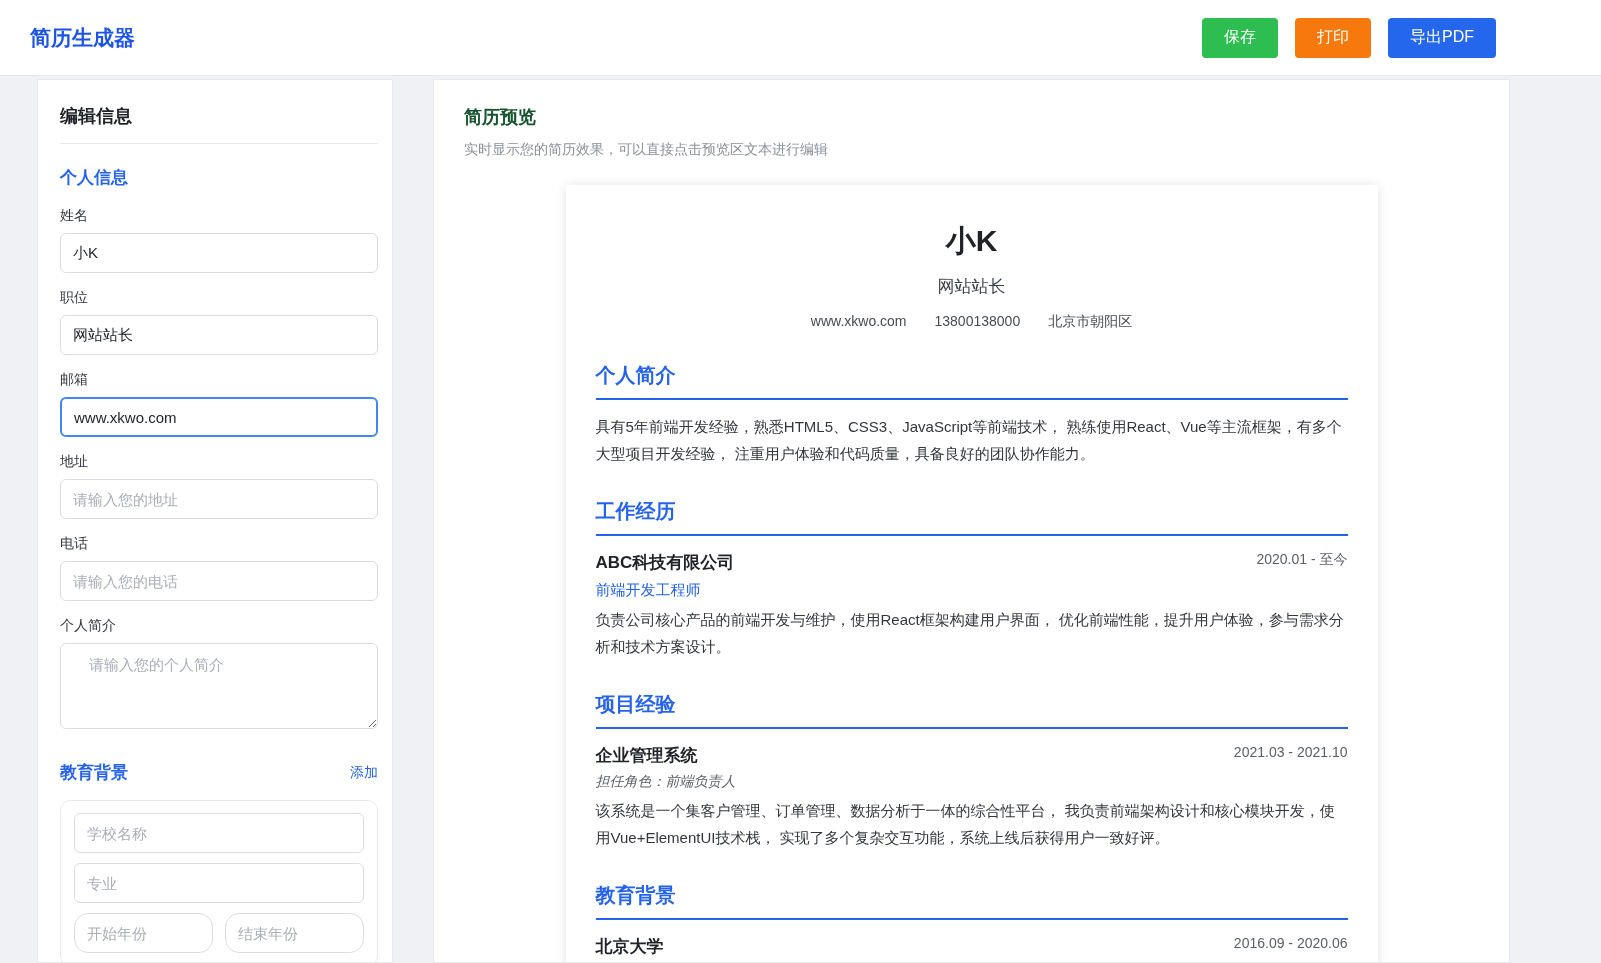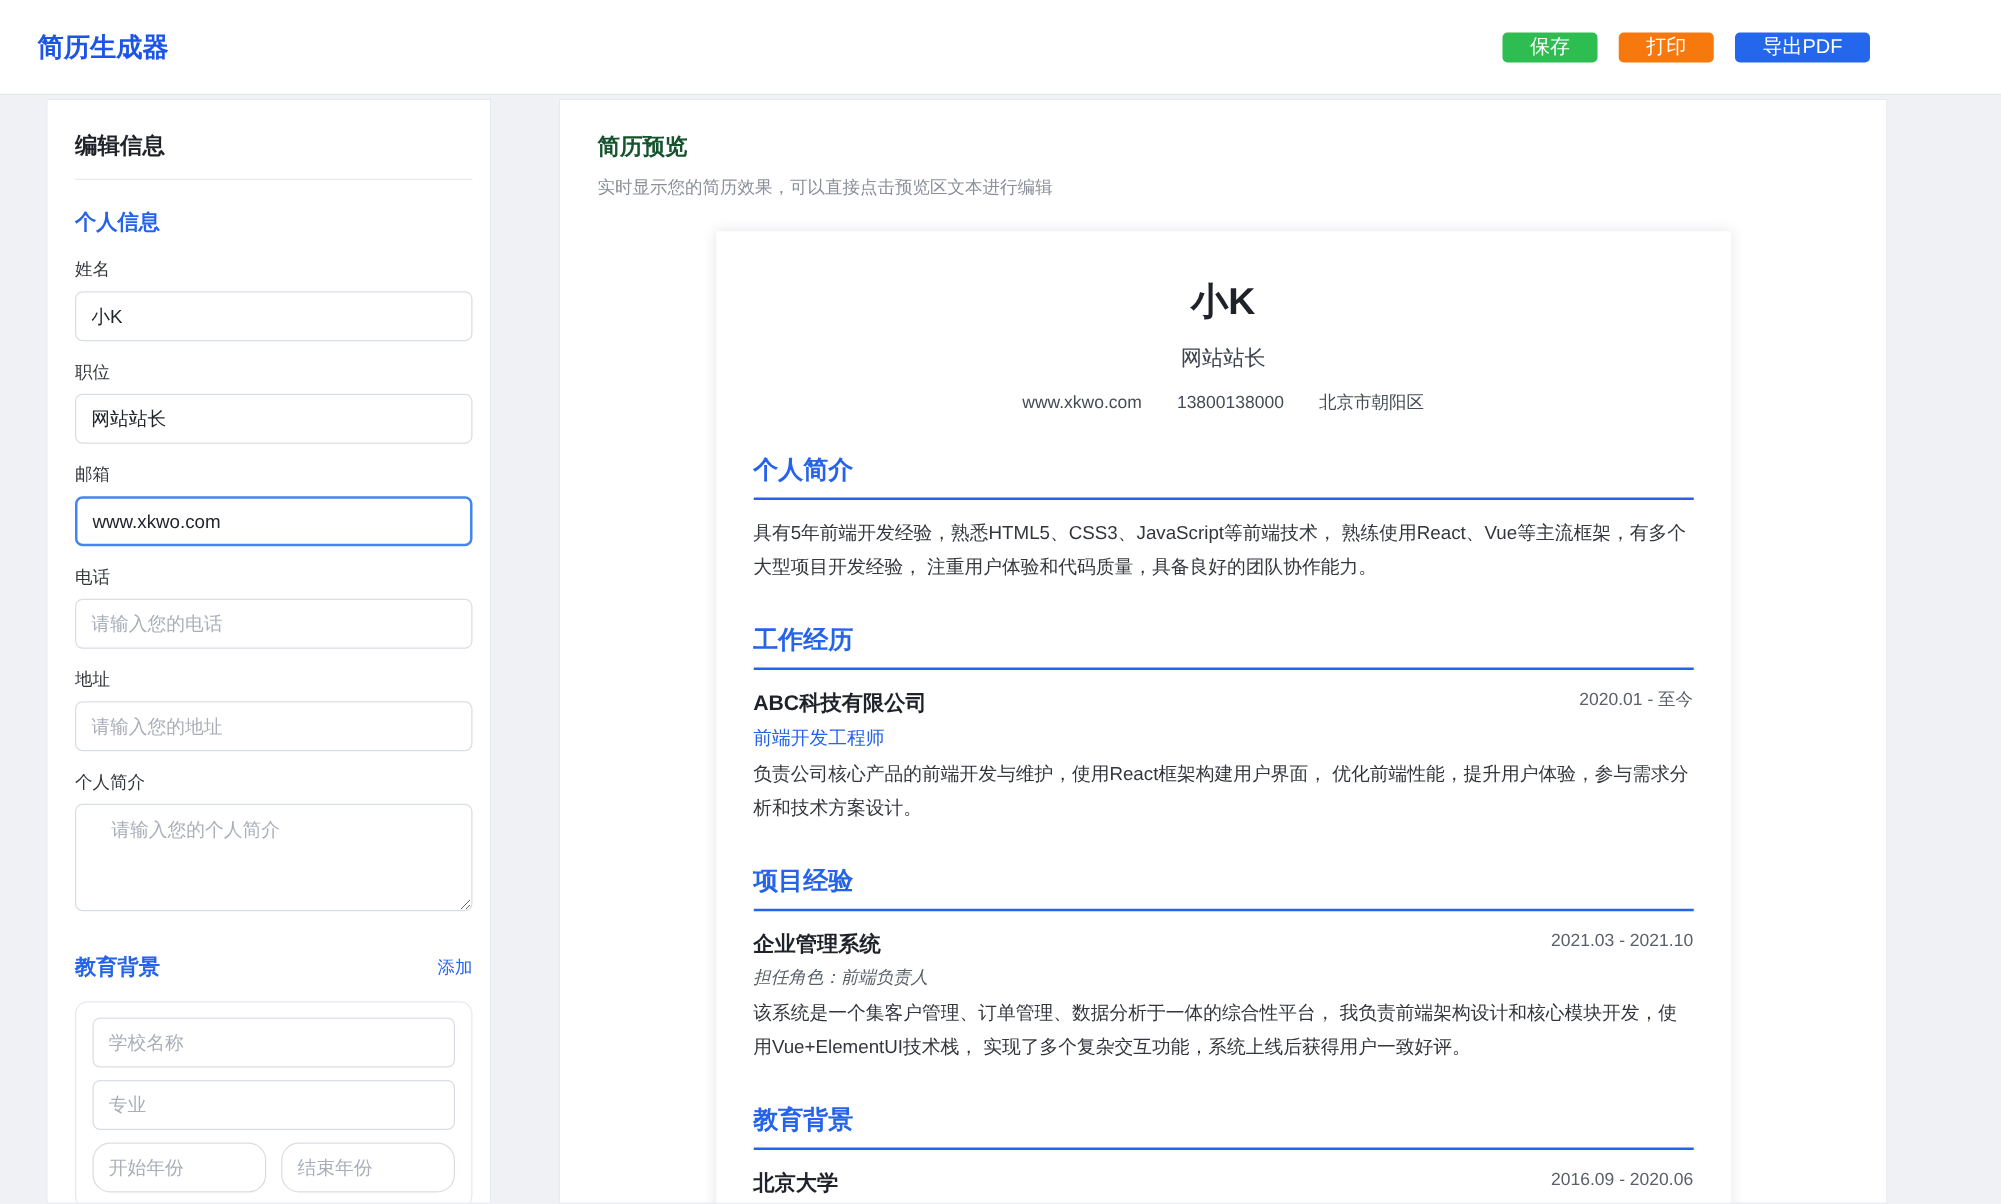--- a/index.html
+++ b/index.html
@@ -20,33 +20,33 @@
     justify-content: space-between;
     padding: 0 105px 0 30px;
   }
   .app-title { font-size: 21px; font-weight: bold; color: #1d54e8; }
   .topbar-actions { display: flex; gap: 17px; }
   .btn {
     border: none;
     color: #ffffff;
     font-size: 16px;
     font-family: inherit;
-    height: 24px;
+    height: 40px;
     padding: 0 22px;
     border-radius: 4px;
     cursor: pointer;
   }
   .btn-save   { background: #2dbd51; }
   .btn-print  { background: #f7790d; }
   .btn-export { background: #2467ec; }
 
   
   .workspace {
     display: flex;
-    gap: 54px;
+    gap: 40px;
     padding: 3px 91px 0 37px;
     height: 887px;
     background: #f0f1f5;
   }
   .panel {
     background: #ffffff;
     border: 1px solid #e6e9f2;
   }
 
   
@@ -200,27 +200,27 @@
       <label class="field-label">职位</label>
       <input class="text-input" type="text" value="网站站长" style="">
     </div>
 
     <div class="field">
       <label class="field-label">邮箱</label>
       <input class="text-input focused" type="text" value="www.xkwo.com" style="">
     </div>
 
     <div class="field">
+      <label class="field-label">地址</label>
+      <input class="text-input" type="text" placeholder="请输入您的地址" style="">
+    </div>
+
+    <div class="field">
       <label class="field-label">电话</label>
       <input class="text-input" type="text" placeholder="请输入您的电话" style="">
-    </div>
-
-    <div class="field">
-      <label class="field-label">地址</label>
-      <input class="text-input" type="text" placeholder="请输入您的地址" style="">
     </div>
 
     <div class="field">
       <label class="field-label">个人简介</label>
       <textarea class="text-area" placeholder="请输入您的个人简介" style=""></textarea>
     </div>
 
     <div class="section-row">
       <h3 class="sub-title" style="margin-bottom:0">教育背景</h3>
       <a class="add-link">添加</a>

